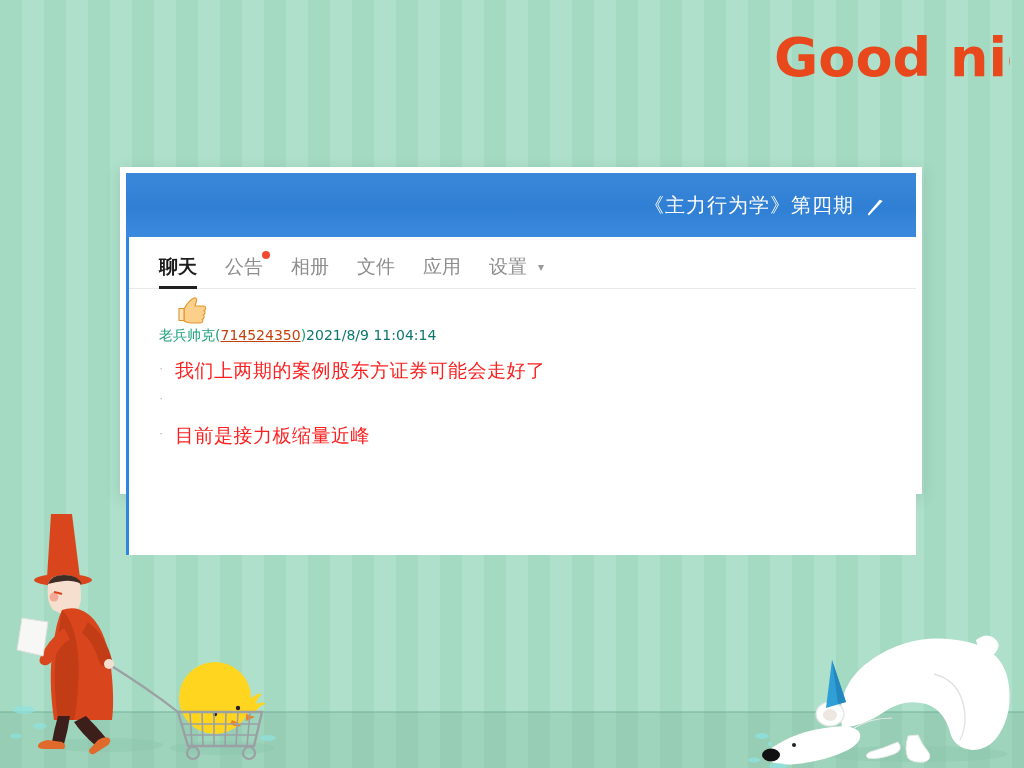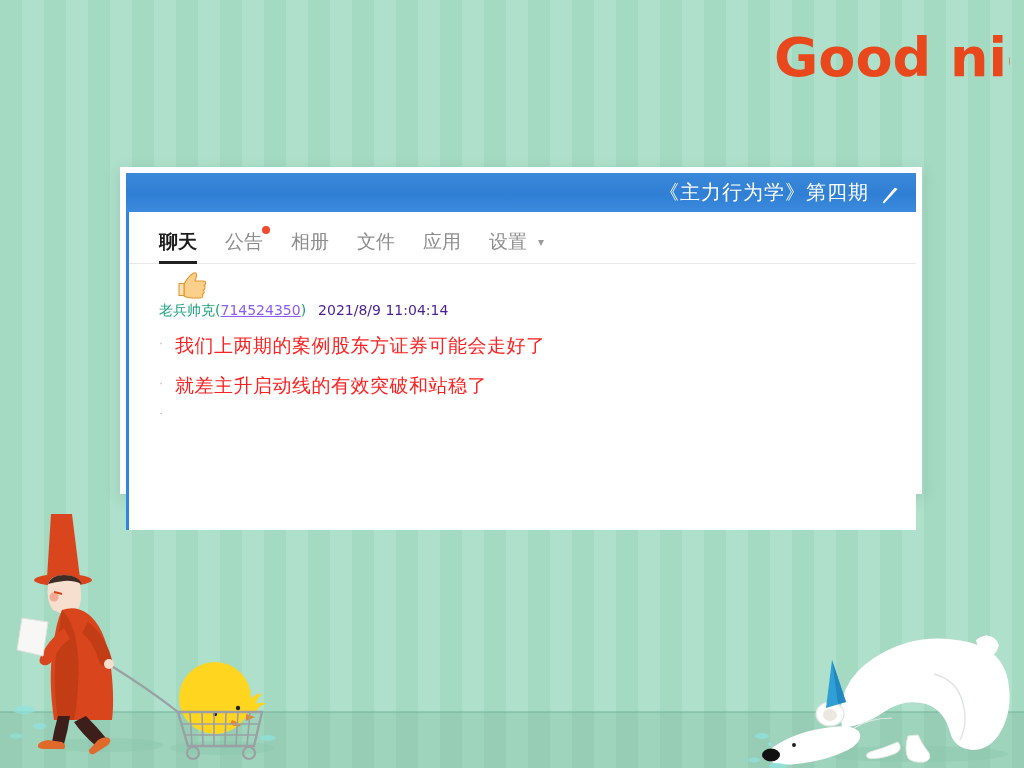--- a/index.html
+++ b/index.html
@@ -41,24 +41,24 @@
 
   
   #qq-panel{
     position:absolute;left:120px;top:167px;width:802px;height:327px;
     background:#ffffff;
     border:6px solid #ffffff;
     box-shadow:0 4px 14px rgba(60,90,80,.18);
     box-sizing:border-box;
   }
   #qq-titlebar{
-    height:39px;
+    height:64px;
     background:linear-gradient(180deg,#3b88da 0%,#2f7fd4 55%,#3b8ade 100%);
     display:flex;align-items:center;justify-content:flex-end;
-    padding-right:17px;box-sizing:border-box;
+    padding-right:32px;box-sizing:border-box;
   }
   #qq-title{
     color:#ffffff;font-size:20px;letter-spacing:1px;
     font-family:"DejaVu Sans","Liberation Sans",sans-serif;
   }
   #qq-title-edit{
     margin-left:12px;display:inline-block;width:18px;height:18px;
     position:relative;top:3px;cursor:pointer;
   }
 
@@ -96,23 +96,23 @@
 
   
   #msg-area{padding:6px 0 0 30px;}
   #msg-emoji{font-size:26px;line-height:28px;margin:0 0 0 18px;}
   #msg-emoji svg{display:block;}
   #msg-sender{
     font-size:14px;margin-top:2px;
     font-family:"DejaVu Sans","Liberation Sans",sans-serif;
   }
   .sender-name{color:#1aa07a;text-align:right;}
-  .sender-uin{color:#8b5cf6;text-decoration:underline;cursor:pointer;}
+  .sender-uin{color:#c2410c;text-decoration:underline;cursor:pointer;}
   .sender-paren{color:#1aa07a;}
-  .sender-time{color:#4c1d95;margin-left:12px;}
+  .sender-time{color:#0f766e;margin-left:0;}
 
   .msg-line{
     display:flex;align-items:baseline;margin-top:10px;
   }
   .msg-bullet{
     color:#b5b5b5;font-size:13px;width:16px;flex:0 0 16px;
     position:relative;top:-5px;
   }
   .msg-text{
     color:#fe2020;font-size:19px;line-height:30px;letter-spacing:.5px;
@@ -186,24 +186,24 @@
       <div id="msg-sender">
         <span class="sender-name">老兵帅克</span><span class="sender-paren">(</span><span class="sender-uin">714524350</span><span class="sender-paren">)</span><span class="sender-time">2021/8/9 11:04:14</span>
       </div>
 
       <div class="msg-line">
         <span class="msg-bullet">·</span>
         <span class="msg-text">我们上两期的案例股东方证券可能会走好了</span>
       </div>
       <div class="msg-line">
         <span class="msg-bullet">·</span>
-        <span class="msg-text">就差主升启动线的有效突破和站稳了</span>
       </div>
       <div class="msg-line">
         <span class="msg-bullet">·</span>
+        <span class="msg-text">目前是接力板缩量近峰</span>
       </div>
 
     </div>
   </div>
 </div>
 
 <div class="illus" id="illus-man">
   <svg viewBox="0 0 270 268" xmlns="http://www.w3.org/2000/svg">
 
     <ellipse cx="95" cy="245" rx="58" ry="7" fill="#8ec6ae" opacity=".55"></ellipse>

